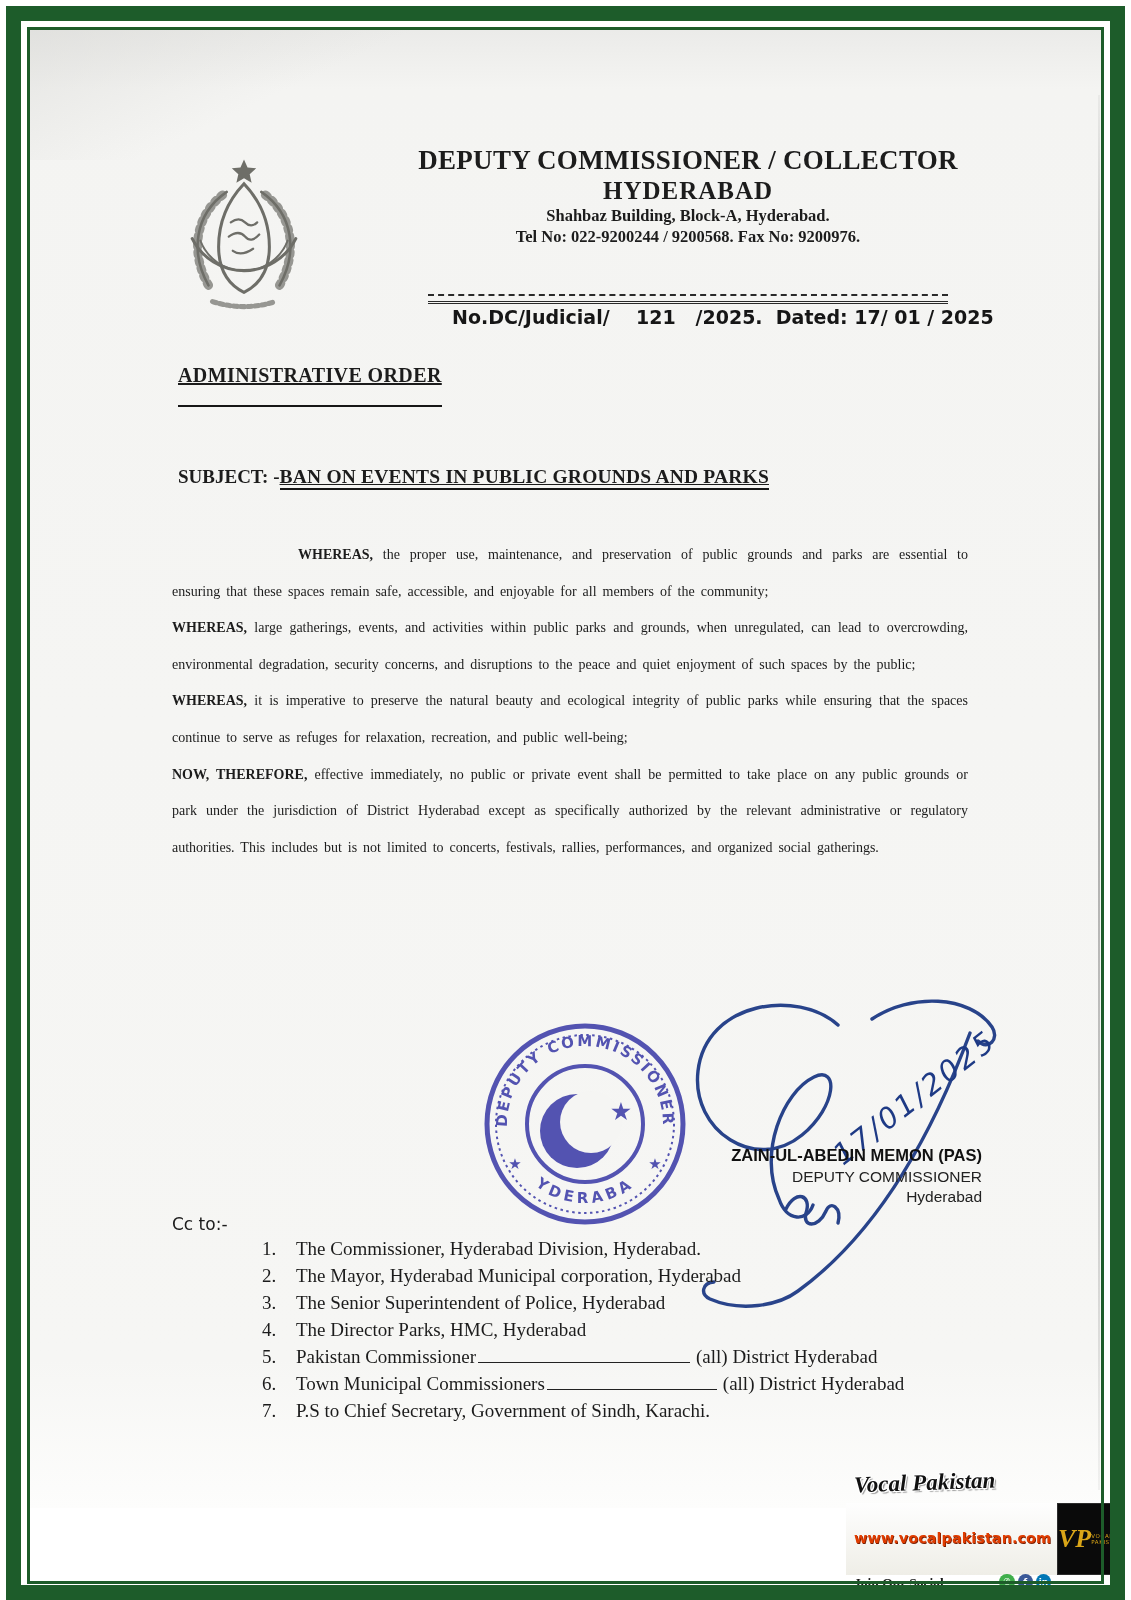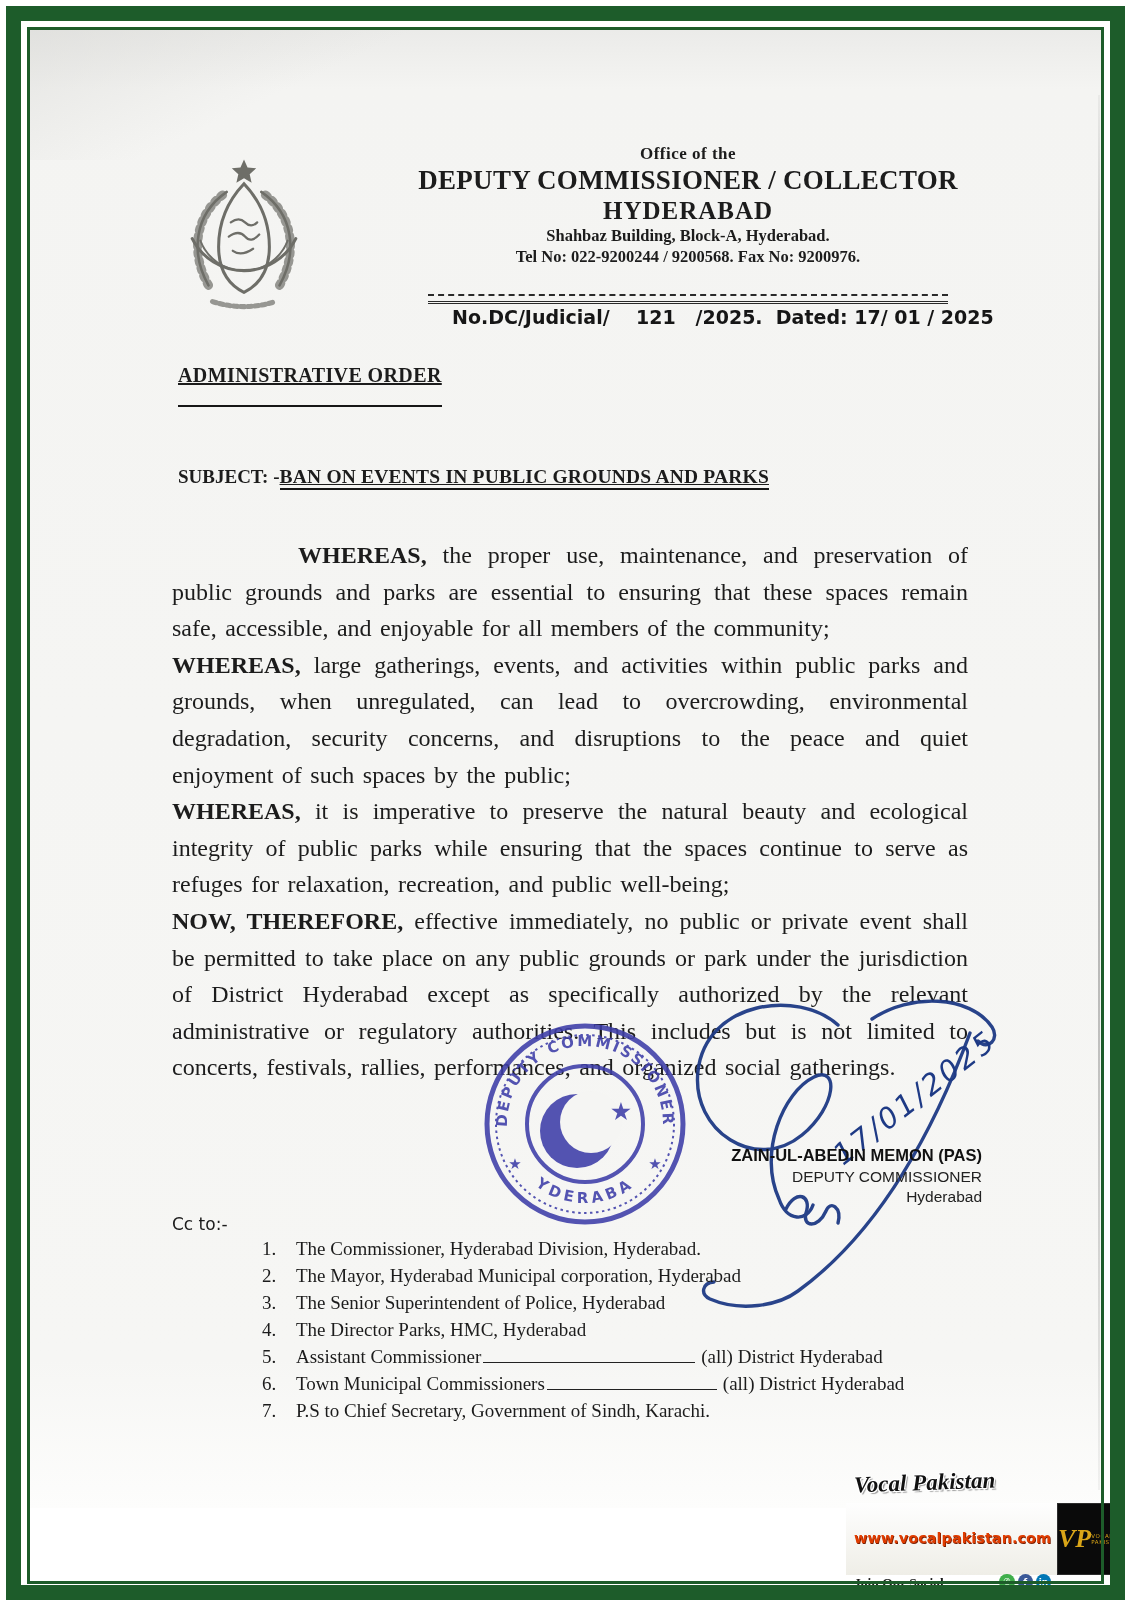--- a/index.html
+++ b/index.html
@@ -37,21 +37,21 @@
 
   .admin-heading{position:absolute;left:178px;top:364px;font-size:20px;font-weight:bold;
       letter-spacing:.4px;text-decoration:underline;border-bottom:2.5px solid #161616;padding-bottom:18px;}
   .subject-row{position:absolute;left:178px;top:466px;display:flex;align-items:baseline;}
   .subject-label{font-size:19px;font-weight:bold;}
   .subject-text{font-size:19.5px;font-weight:bold;letter-spacing:.2px;
       text-decoration:underline;border-bottom:2px solid #161616;padding-bottom:0;}
 
   
   .body-text{position:absolute;left:172px;top:537px;width:796px;}
-  .body-text p{margin:0;font-size:24px;line-height:36.6px;text-align:justify;word-spacing:2.5px;}
+  .body-text p{margin:0;font-size:14px;line-height:36.6px;text-align:justify;word-spacing:2.5px;}
   .body-text p.indent{text-indent:126px;}
   .body-text b{font-weight:bold;}
 
   
   .stamp{position:absolute;left:482px;top:1021px;width:206px;height:206px;opacity:.88;}
   .stamp-text{font-family:"DejaVu Sans",sans-serif;font-weight:bold;font-size:15px;
       letter-spacing:2.4px;fill:var(--stamp);text-anchor:middle;}
   .stamp-text-bottom{letter-spacing:4px;}
   .stamp-star{font-size:15px;fill:var(--stamp);text-anchor:middle;}
   .stamp-center-star{font-size:25px;fill:var(--stamp);text-anchor:middle;}
@@ -114,21 +114,20 @@
         <path d="M100,132 C118,100 114,62 82,40" stroke-width="9" stroke-dasharray="2.5,5.5" opacity="0.7"></path>
         <path d="M65,32 C48,50 40,72 40,94 C40,118 51,132 65,139 C79,132 90,118 90,94 C90,72 82,50 65,32 Z" stroke-width="3"></path>
         <path d="M52,70 q8,-6 14,0 t12,0 M50,84 q10,-7 16,0 t14,-2 M54,98 q8,6 20,-2" stroke-width="2.2"></path>
         <path d="M14,86 A57,57 0 0 0 116,86" stroke-width="3"></path>
         <path d="M22,88 A46,46 0 0 0 108,88" stroke-width="2"></path>
         <path d="M34,148 Q65,158 96,148" stroke-width="5" stroke-dasharray="4,3" opacity="0.7"></path>
       </g>
     </svg>
 
     <div class="letterhead">
-      <div class="office-line">Office of the</div>
       <div class="title-1">DEPUTY COMMISSIONER / COLLECTOR</div>
       <div class="title-2">HYDERABAD</div>
       <div class="addr">Shahbaz Building, Block-A, Hyderabad.</div>
       <div class="phone">Tel No: 022-9200244 / 9200568. Fax No: 9200976.</div>
     </div>
     <div class="separator"></div>
     <div class="ref-line">No.DC/Judicial/    121   /2025.  Dated: 17/ 01 / 2025</div>
 
     <div class="admin-heading">ADMINISTRATIVE ORDER</div>
     <div class="subject-row">
@@ -190,21 +189,21 @@
     <div class="cc-row" style="top:1292px">
         <span class="cc-num">3.</span>
         <span class="cc-text">The Senior Superintendent of Police, Hyderabad</span>
       </div>
     <div class="cc-row" style="top:1319px">
         <span class="cc-num">4.</span>
         <span class="cc-text">The Director Parks, HMC, Hyderabad</span>
       </div>
     <div class="cc-row" style="top:1346px">
         <span class="cc-num">5.</span>
-        <span class="cc-text">Assistant Commissioner</span>
+        <span class="cc-text">Pakistan Commissioner</span>
         <span class="cc-blank blank-5"></span>
         <span class="cc-suffix">(all) District Hyderabad</span>
       </div>
     <div class="cc-row" style="top:1373px">
         <span class="cc-num">6.</span>
         <span class="cc-text">Town Municipal Commissioners</span>
         <span class="cc-blank blank-6"></span>
         <span class="cc-suffix">(all) District Hyderabad</span>
       </div>
     <div class="cc-row" style="top:1400px">

